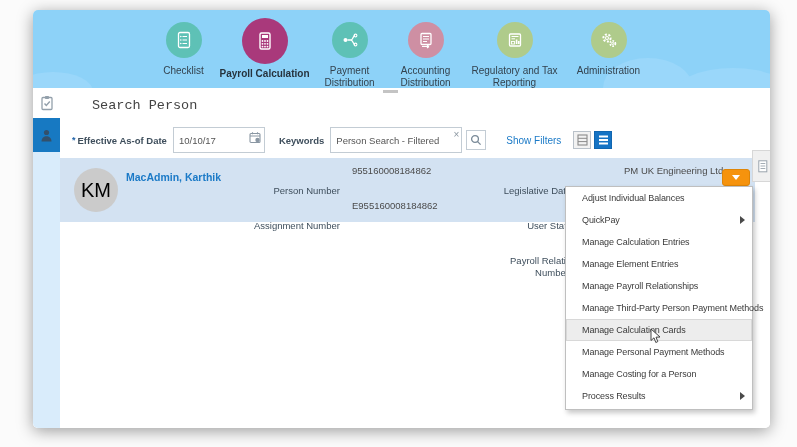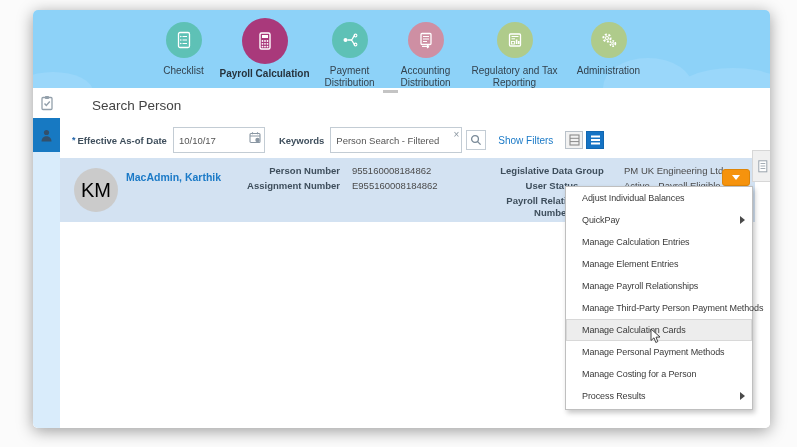--- a/index.html
+++ b/index.html
@@ -20,50 +20,50 @@
   
   .sidebar{position:absolute;left:0;top:78px;bottom:0;width:27px;background:#fff;}
   .side-tile{width:27px;height:30px;display:flex;align-items:center;justify-content:center;cursor:pointer;}
   .side-tile.active{background:#1779C2;height:34px;position:relative;}
   .side-tile.active:after{content:'';position:absolute;right:-5px;top:50%;margin-top:-5px;
     border-left:5px solid #1779C2;border-top:5px solid transparent;border-bottom:5px solid transparent;}
   .side-strip{position:absolute;left:0;top:64px;bottom:0;width:27px;background:#D9ECFB;}
   
   .main{position:absolute;left:27px;top:78px;right:0;bottom:0;background:#fff;}
   .handle{position:absolute;left:323px;top:2px;width:15px;height:3px;background:#C4C4C4;}
-  .page-title{position:absolute;left:32px;top:10px;font-size:13.5px;color:#434343;}
+  .page-title{position:absolute;left:32px;top:10px;font-size:13.5px;color:#434343;font-family:Liberation Mono, monospace;}
   .search-row{position:absolute;left:12px;top:42px;height:20px;display:flex;align-items:center;}
   .flabel{font-size:9.5px;font-weight:bold;color:#3E4E5C;white-space:nowrap;}
   .req{color:#1F62A8;font-size:9px;vertical-align:top;margin-right:2px;}
   .input-wrap{position:relative;margin-left:6px;}
   .tinput{box-sizing:border-box;height:19px;border:1px solid #C3CCD4;font-family:"Liberation Sans",sans-serif;
     font-size:9.5px;color:#555;padding:12px 5px;background:#fff;}
   .date-w{width:92px;padding-right:18px;}
   .key-w{width:132px;padding-right:14px;}
   .in-icon{position:absolute;right:3px;top:3px;}
   .clear-x{position:absolute;right:3px;top:2px;font-size:10px;color:#8B97A1;cursor:pointer;}
   .sq-btn{box-sizing:border-box;width:20px;height:20px;border:1px solid #C3CCD4;background:#fff;
     display:flex;align-items:center;justify-content:center;margin-left:4px;cursor:pointer;}
-  .link{font-size:10px;color:#1B7AC7;margin-left:12px;cursor:pointer;white-space:nowrap;}
+  .link{font-size:10px;color:#1B7AC7;margin-left:20px;cursor:pointer;white-space:nowrap;}
   .toggle{box-sizing:border-box;width:18px;height:18px;border:1px solid #B9C1C9;background:#F2F2F2;
     display:flex;align-items:center;justify-content:center;cursor:pointer;}
   .toggle.first{margin-left:12px;}
   .toggle.on{background:#1573C4;border-color:#1166B0;margin-left:3px;}
   
   .person-row{position:absolute;left:0;top:70px;width:695px;height:64px;background:#D3E2F2;}
   .avatar{position:absolute;left:14px;top:10px;width:44px;height:44px;border-radius:50%;background:#CBCBCB;
     display:flex;align-items:center;justify-content:center;font-size:20px;color:#000000;}
   .pname{position:absolute;left:66px;top:13px;font-size:10.5px;font-weight:bold;color:#1B7AC7;cursor:pointer;}
   .fgroup{position:absolute;top:7px;font-size:9.5px;}
   .fg1{left:130px;}
   .fg2{left:432px;}
   .frow{display:flex;margin-bottom:3px;line-height:12px;}
   .fg1 .fl{width:150px;text-align:right;}
   .fg2 .fl{width:120px;text-align:center;}
-  .fl{font-weight:bold;color:#3E4E5C;}
+  .fl{font-weight:normal;color:#3E4E5C;margin-top:20px;}
   .fv{margin-left:12px;color:#4A4A4A;white-space:nowrap;}
   .act-btn{position:absolute;left:662px;top:11px;width:26px;height:15px;background:#F6930D;
     border:1px solid #DE8508;border-radius:3px;cursor:pointer;display:flex;align-items:center;justify-content:center;}
   .act-btn .tri{width:0;height:0;border-left:4px solid transparent;border-right:4px solid transparent;border-top:5px solid #fff;}
   
   .menu{position:absolute;left:532px;top:176px;width:188px;height:224px;background:#fff;
     border:1px solid #BFBFBF;box-shadow:2px 3px 5px rgba(0,0,0,0.22);z-index:10;padding-top:0;box-sizing:border-box;}
   .mi{height:22px;display:flex;align-items:center;padding-left:16px;padding-right:6px;
     font-size:9px;letter-spacing:-0.1px;color:#3A3A3A;white-space:nowrap;cursor:pointer;position:relative;}
   .mi.hl{background:#EDEDED;box-shadow:inset 0 0 0 1px #D8D8D8;}

